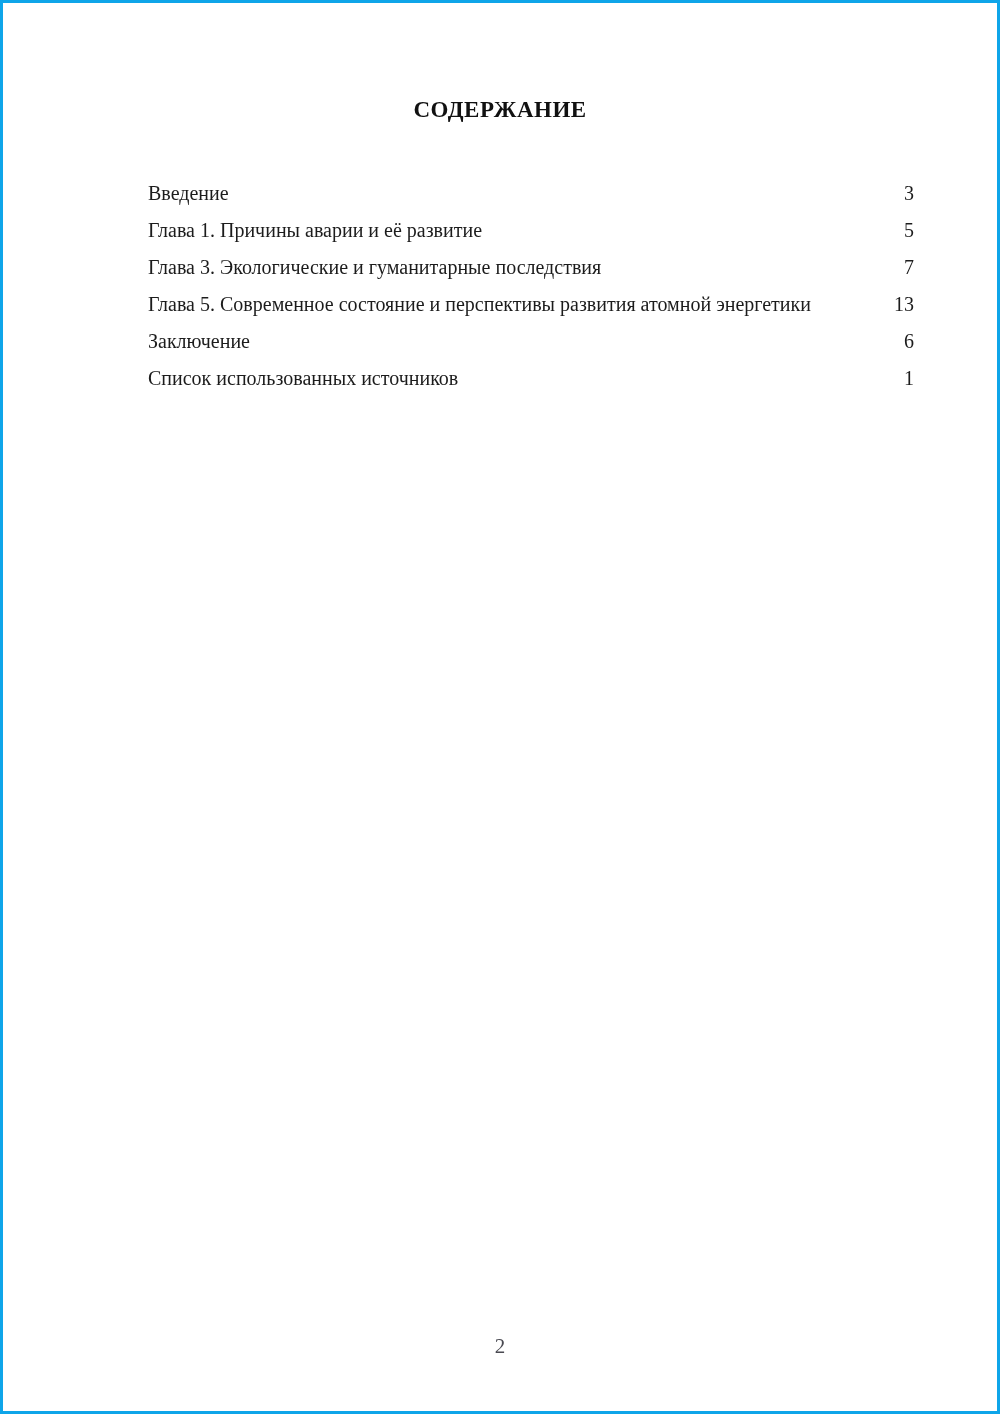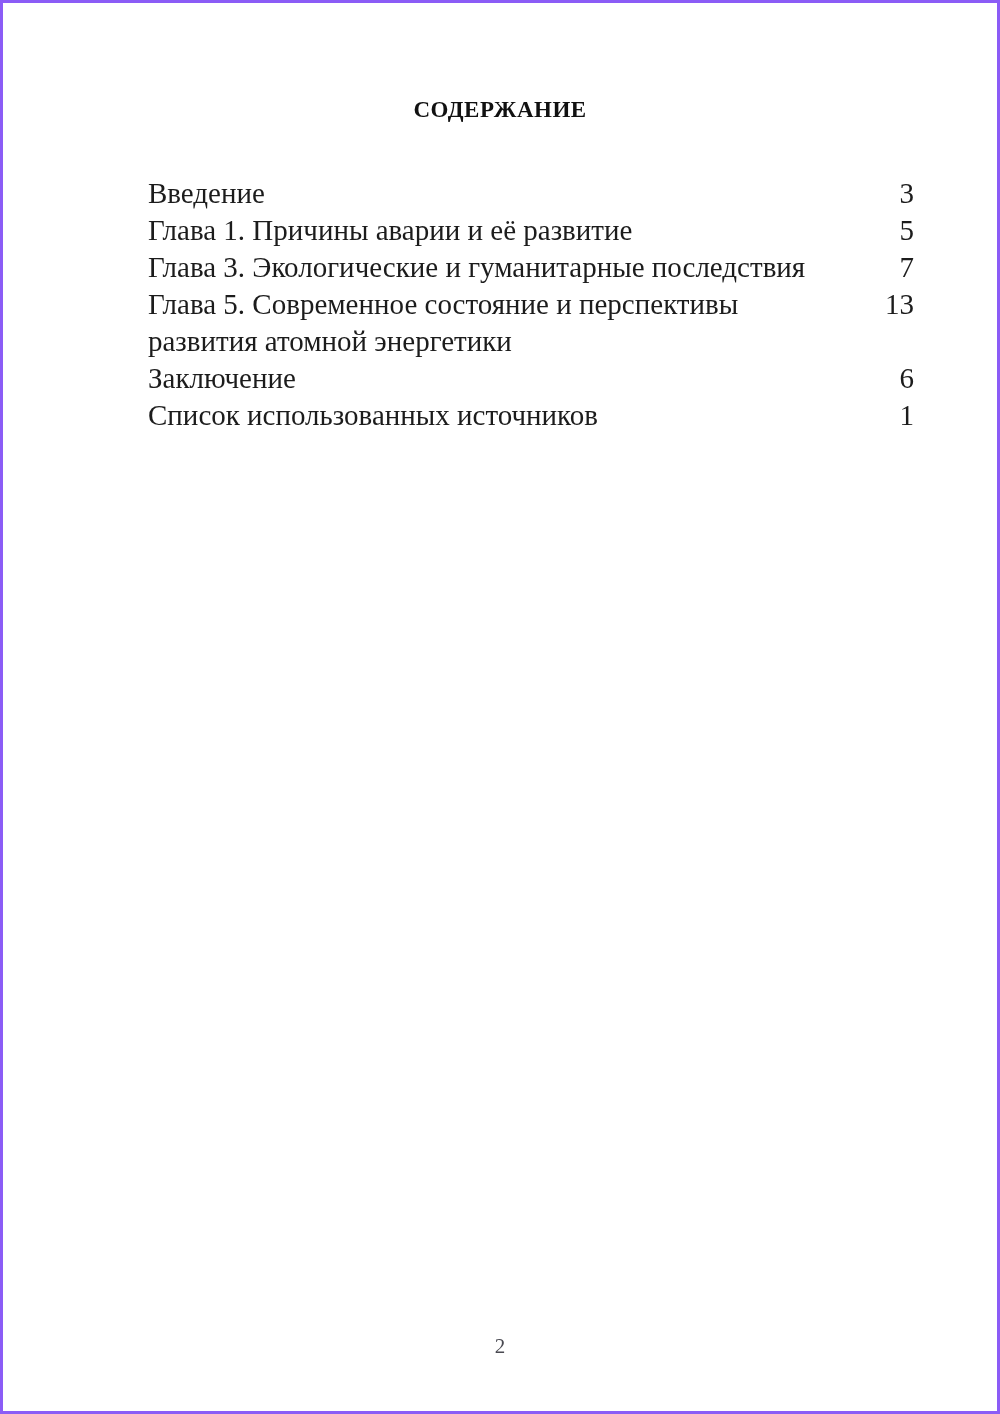--- a/index.html
+++ b/index.html
@@ -5,42 +5,42 @@
   html, body {
     margin: 0;
     padding: 0;
     background: #ffffff;
   }
   .sheet {
     position: relative;
     width: 1000px;
     height: 1414px;
     box-sizing: border-box;
-    border: 3px solid #8b5cf6;
+    border: 3px solid #0ea5e9;
     background: #ffffff;
     font-family: "Liberation Serif", "DejaVu Serif", serif;
     color: #1c1c1c;
     overflow: hidden;
   }
   .doc-title {
     margin: 0;
     padding-top: 94px;
     text-align: center;
     font-size: 23px;
     font-weight: bold;
     letter-spacing: 0.5px;
     color: #111111;
   }
   .toc {
     margin: 52px 80px 0 145px;
   }
   .toc-row {
     display: flex;
-    align-items: flex-start;
-    font-size: 29px;
+    align-items: flex-end;
+    font-size: 20px;
     line-height: 37px;
   }
   .toc-label {
     flex: 1 1 auto;
     max-width: 700px;
     padding-right: 24px;
   }
   .toc-page {
     flex: 0 0 auto;
     min-width: 42px;

